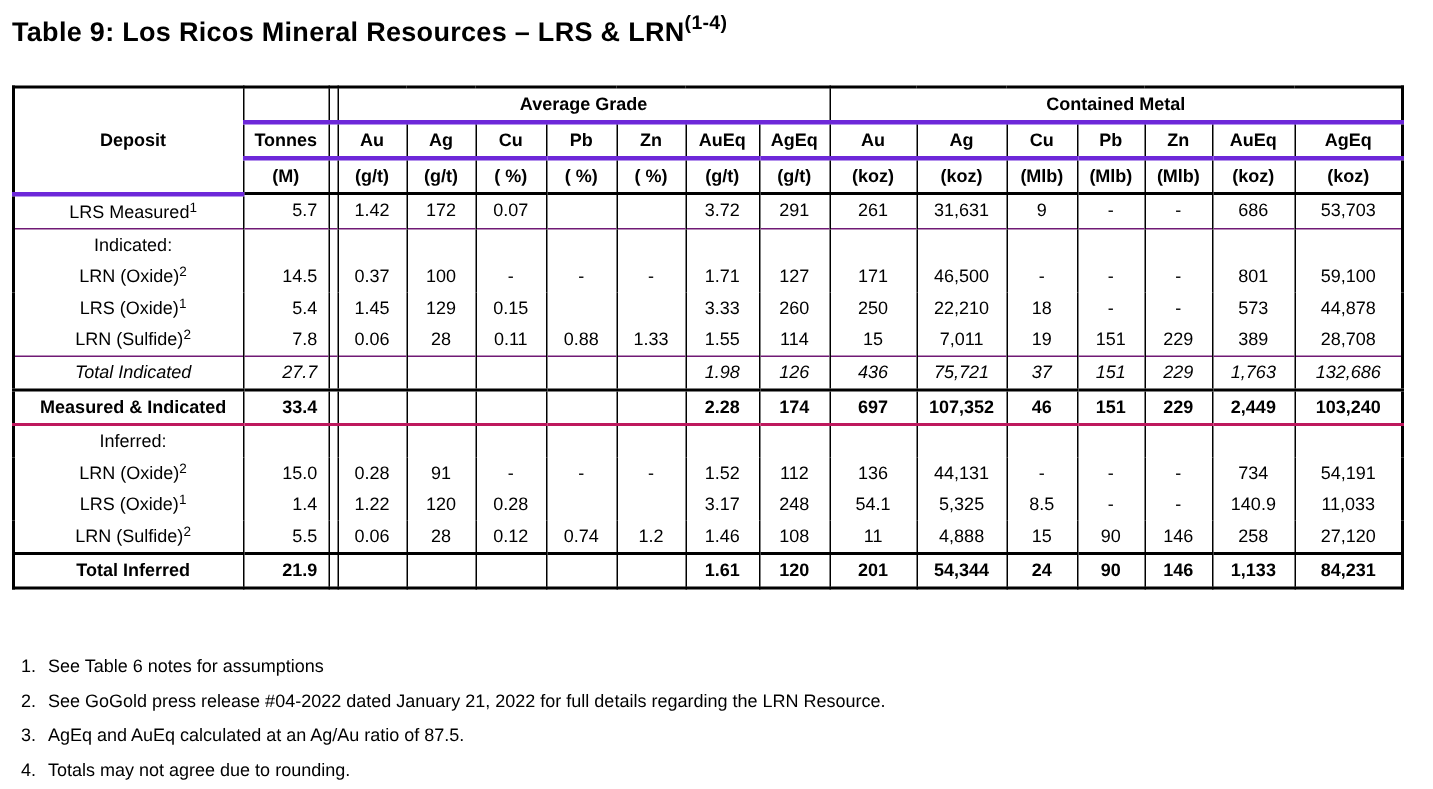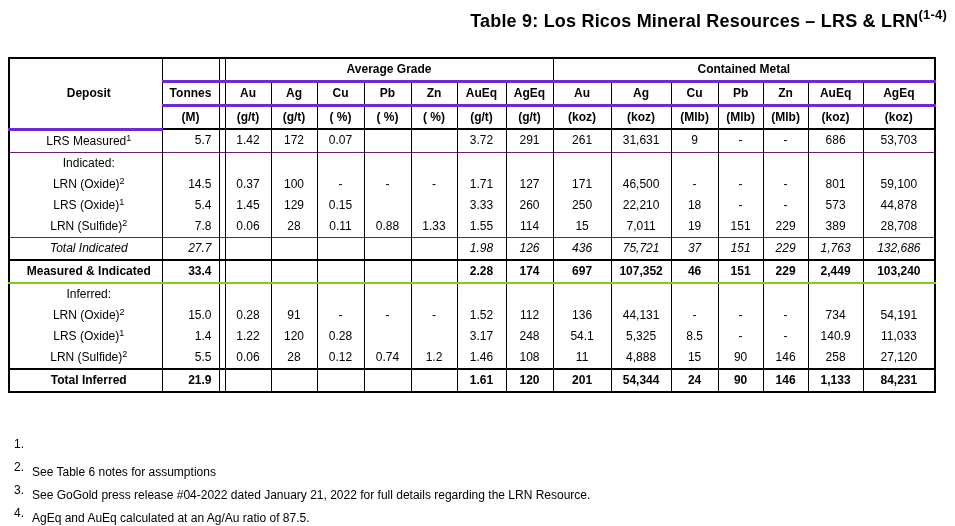--- a/index.html
+++ b/index.html
@@ -13,21 +13,20 @@
     color: #000;
   }
   .page { padding: 6px 8px 0 8px; }
 
   .title {
     font-size: 18px;
     font-weight: bold;
     letter-spacing: 0.2px;
     margin: 2px 0 0 0;
     white-space: nowrap;
-    text-align: right;
   }
   .title sup {
     font-size: 13px;
     font-weight: bold;
     position: relative;
     top: -1px;
     vertical-align: super;
   }
 
   table.res-table {
@@ -53,42 +52,42 @@
   .res-table thead tr:last-child td { border-bottom: 2px solid #000; }
   .res-table thead th { font-weight: bold; text-align: center; }
 
   .c-dep { text-align: center; padding-left: 6px !important; }
   th.c-dep { vertical-align: middle; }
   tbody td { text-align: center; height: 22px; line-height: 22px; }
   tbody td.c-ton { text-align: right; padding-right: 7px; }
 
   tr.bt1 > td { border-top: 1px solid #701a75; }
   tr.bt2 > td { border-top: 2px solid #000; }
-  tr.bb2 > td { border-bottom: 2px solid #84cc16; }
+  tr.bb2 > td { border-bottom: 2px solid #be185d; }
   tr.r-bold td { font-weight: bold; }
   tr.r-italic td { font-style: italic; }
 
   td sup, th sup {
     font-size: 9px;
     vertical-align: super;
     position: relative;
     top: 1px;
     line-height: 0;
   }
 
   .footnotes { margin-top: 43px; }
   .fn-row {
     display: flex;
     font-size: 12px;
     height: 23px;
     line-height: 16px;
     align-items: flex-start;
   }
   .fn-num { width: 24px; padding-left: 6px; box-sizing: border-box; flex: 0 0 24px; }
-  .fn-text { white-space: nowrap; margin-top: 28px; }
+  .fn-text { white-space: nowrap; }
 </style>
 </head>
 <body>
 
 <div class="page">
 
   <div class="title">
     <span>Table 9: Los Ricos Mineral Resources – LRS &amp; LRN</span><sup>(1-4)</sup>
   </div>
 

